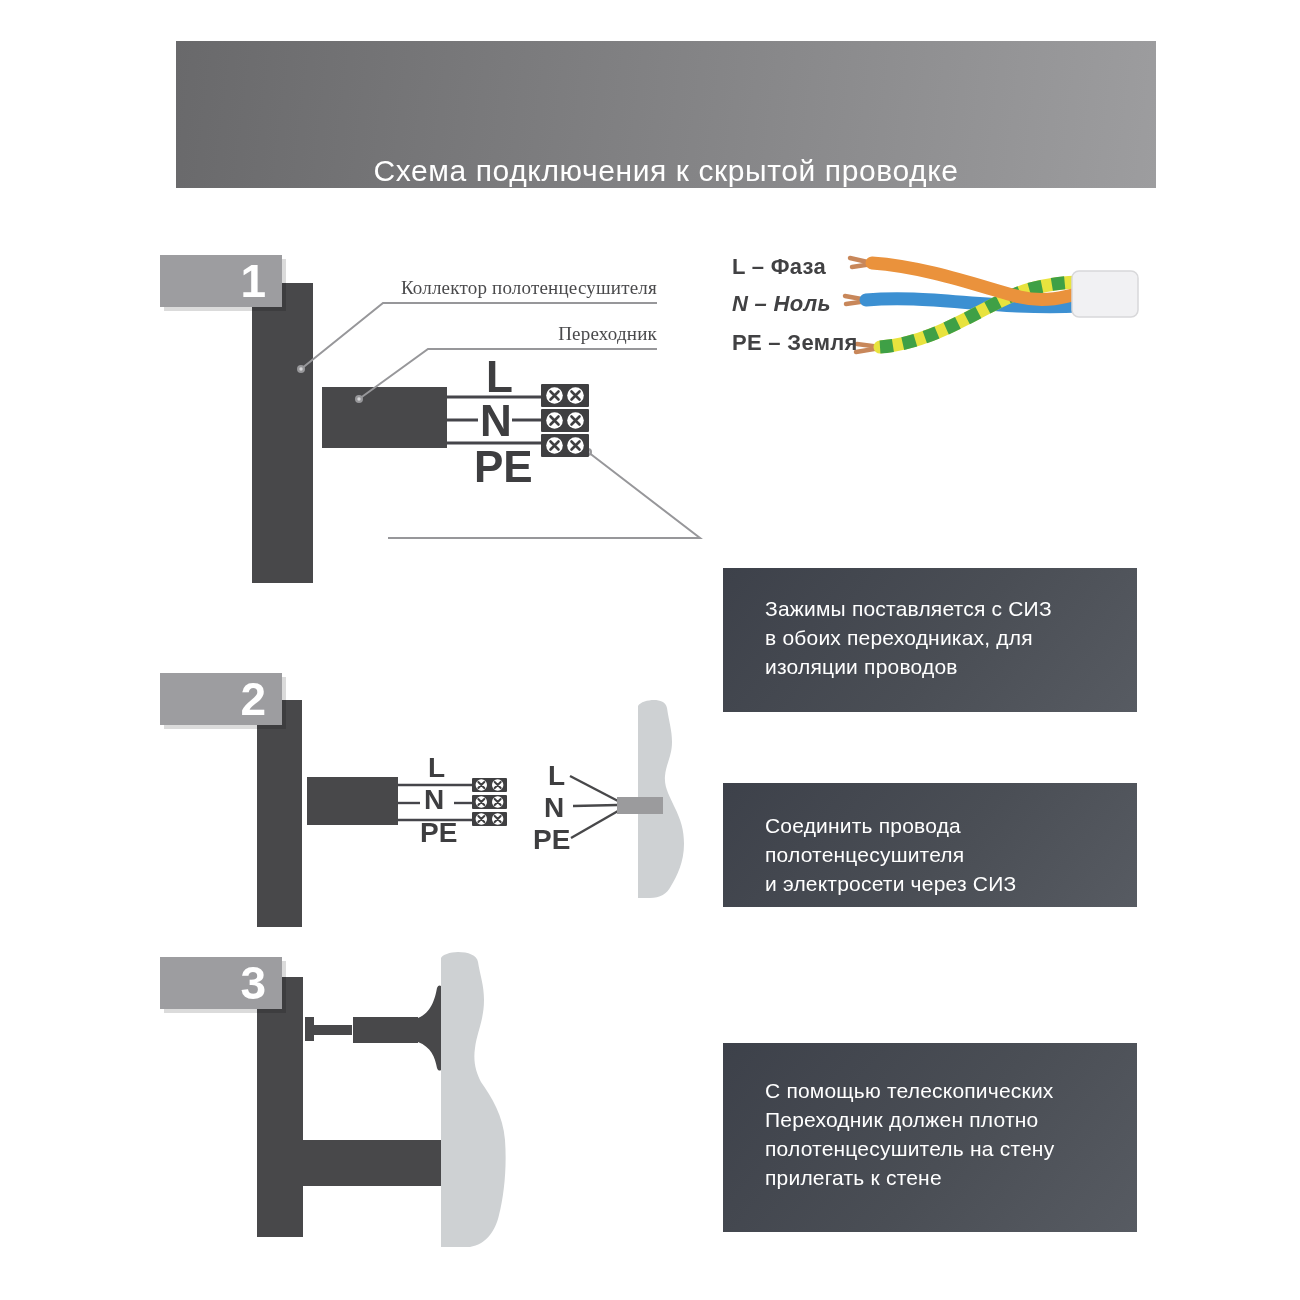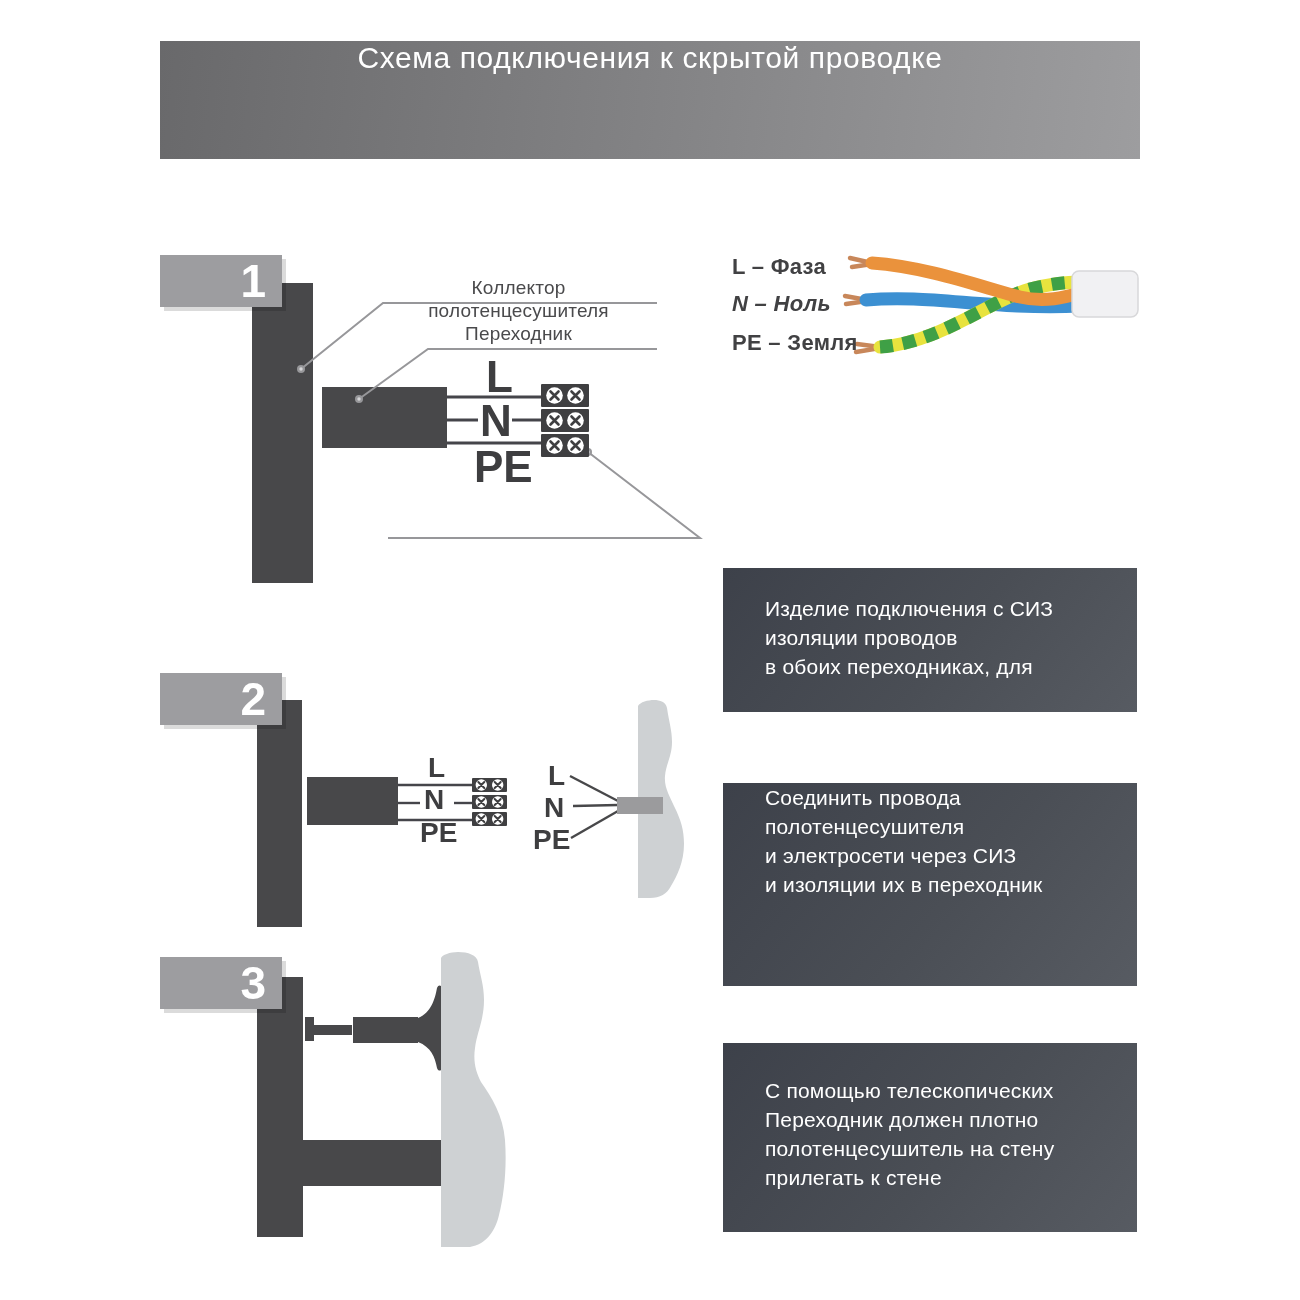--- a/index.html
+++ b/index.html
@@ -3,40 +3,40 @@
 <meta charset="utf-8">
 <style>
   html,body{margin:0;padding:0;background:#ffffff;}
   .page{
     position:relative;width:1300px;height:1300px;background:#ffffff;overflow:hidden;
     font-family:"Liberation Sans","DejaVu Sans",sans-serif;
   }
   .abs{position:absolute;}
   
   .header{
-    left:160px;top:41px;width:980px;height:118px;
+    left:176px;top:41px;width:980px;height:147px;
     background:linear-gradient(97deg,#69696b 0%,#858587 55%,#9d9d9f 100%);
-    display:flex;align-items:flex-start;justify-content:center;
+    display:flex;align-items:flex-end;justify-content:center;
   }
   .header h1{margin:0;color:#ffffff;font-size:30px;font-weight:400;letter-spacing:.6px;}
   
   .badge{
     width:122px;height:52px;background:#9d9da0;color:#ffffff;
     font-size:46px;font-weight:700;line-height:1;
     display:flex;align-items:center;justify-content:flex-end;
     padding-right:16px;box-sizing:border-box;
     box-shadow:4px 4px 0 rgba(0,0,0,0.14);
   }
   
   .darkrect{background:#48484a;}
   
   .label{
     color:#4a4a4c;font-size:19px;font-weight:500;letter-spacing:.2px;line-height:23px;
   }
-  .label.right{text-align:center;}
+  .label.right{text-align:right;font-family:Liberation Serif, serif;}
   
   .tletter{color:#3e3e40;font-weight:700;line-height:1;letter-spacing:0;}
   
   .legend-item{left:732px;color:#414143;font-size:22px;font-weight:700;letter-spacing:.3px;line-height:26px;}
   
   .info-box{
     left:723px;width:414px;box-sizing:border-box;
     background:linear-gradient(130deg,#3d414a 0%,#4a4e55 55%,#575b62 100%);
     color:#ffffff;padding-left:42px;padding-right:18px;
   }
@@ -206,25 +206,25 @@
 
   <div class="abs tletter" style="left:428px;top:754px;font-size:28px;">L</div>
   <div class="abs tletter" style="left:424px;top:786px;font-size:28px;">N</div>
   <div class="abs tletter" style="left:420px;top:819px;font-size:28px;">PE</div>
 
   <div class="abs tletter" style="left:548px;top:762px;font-size:28px;">L</div>
   <div class="abs tletter" style="left:544px;top:794px;font-size:28px;">N</div>
   <div class="abs tletter" style="left:533px;top:826px;font-size:28px;">PE</div>
 
   <div class="abs info-box" style="top:568px;height:144px;padding-top:26px;">
-    <p>Изделие подключения с СИЗ</p>
+    <p>Зажимы поставляется с СИЗ</p>
+    <p>в обоих переходниках, для</p>
     <p>изоляции проводов</p>
-    <p>в обоих переходниках, для</p>
-  </div>
-  <div class="abs info-box" style="top:783px;height:203px;">
+  </div>
+  <div class="abs info-box" style="top:783px;height:124px;padding-top:28px;">
     <p>Соединить провода</p>
     <p>полотенцесушителя</p>
     <p>и электросети через СИЗ</p>
     <p>и изоляции их в переходник</p>
   </div>
   <div class="abs info-box" style="top:1043px;height:189px;padding-top:33px;">
     <p>С помощью телескопических</p>
     <p>Переходник должен плотно</p>
     <p>полотенцесушитель на стену</p>
     <p>прилегать к стене</p>

